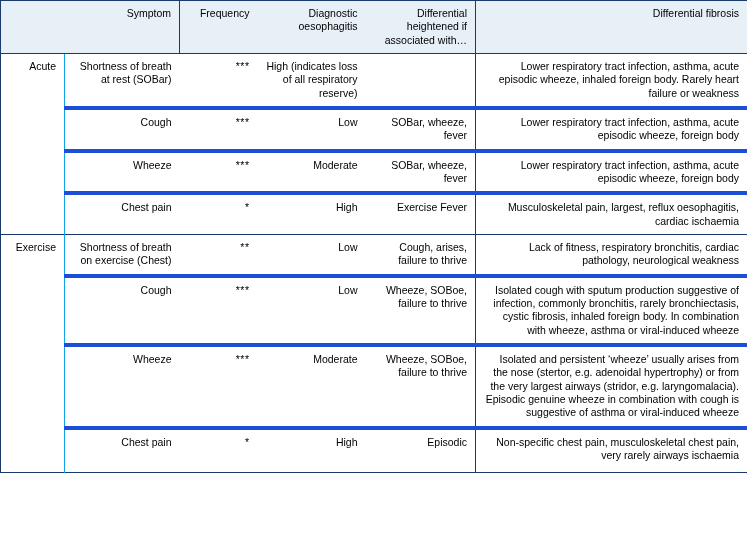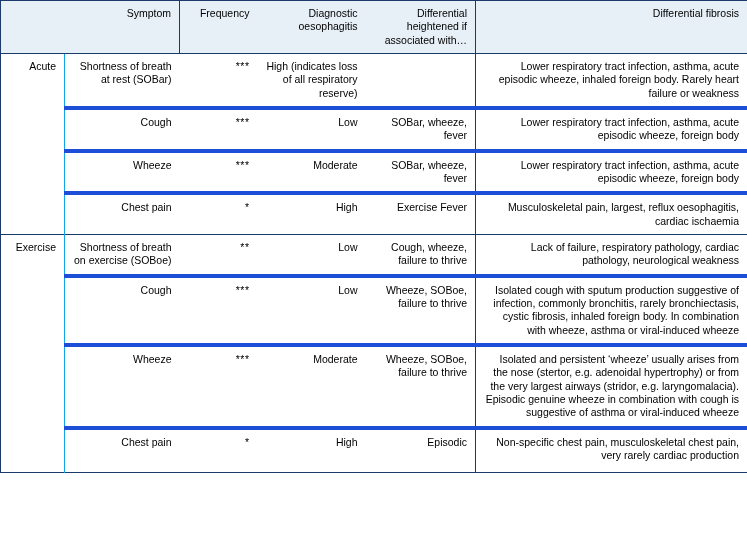--- a/index.html
+++ b/index.html
@@ -131,25 +131,25 @@
       <tr>
         <td class="sep-top">Chest pain</td>
         <td class="sep-top freq-cell">*</td>
         <td class="sep-top">High</td>
         <td class="sep-top">Exercise Fever</td>
         <td class="sep-top diff-cell">Musculoskeletal pain, largest, reflux oesophagitis, cardiac ischaemia</td>
       </tr>
 
       <tr>
         <td class="group-cell" rowspan="4">Exercise</td>
-        <td class="sec-top">Shortness of breath on exercise (SOBoe)</td>
+        <td class="sec-top">Shortness of breath on exercise (Chest)</td>
         <td class="sec-top freq-cell">**</td>
         <td class="sec-top">Low</td>
-        <td class="sec-top">Cough, wheeze, failure to thrive</td>
-        <td class="sec-top diff-cell">Lack of failure, respiratory pathology, cardiac pathology, neurological weakness</td>
+        <td class="sec-top">Cough, arises, failure to thrive</td>
+        <td class="sec-top diff-cell">Lack of fitness, respiratory bronchitis, cardiac pathology, neurological weakness</td>
       </tr>
 
       <tr>
         <td class="sep-top">Cough</td>
         <td class="sep-top freq-cell">***</td>
         <td class="sep-top">Low</td>
         <td class="sep-top">Wheeze, SOBoe, failure to thrive</td>
         <td class="sep-top diff-cell">Isolated cough with sputum production suggestive of infection, commonly bronchitis, rarely bronchiectasis, cystic fibrosis, inhaled foreign body. In combination with wheeze, asthma or viral-induced wheeze</td>
       </tr>
 
@@ -159,18 +159,18 @@
         <td class="sep-top">Moderate</td>
         <td class="sep-top">Wheeze, SOBoe, failure to thrive</td>
         <td class="sep-top diff-cell">Isolated and persistent ‘wheeze’ usually arises from the nose (stertor, e.g. adenoidal hypertrophy) or from the very largest airways (stridor, e.g. laryngomalacia). Episodic genuine wheeze in combination with cough is suggestive of asthma or viral-induced wheeze</td>
       </tr>
 
       <tr class="last-row">
         <td class="sep-top">Chest pain</td>
         <td class="sep-top freq-cell">*</td>
         <td class="sep-top">High</td>
         <td class="sep-top">Episodic</td>
-        <td class="sep-top diff-cell">Non-specific chest pain, musculoskeletal chest pain, very rarely cardiac production</td>
+        <td class="sep-top diff-cell">Non-specific chest pain, musculoskeletal chest pain, very rarely airways ischaemia</td>
       </tr>
 
     </tbody>
   </table>
 </div>
 
 </body></html>

